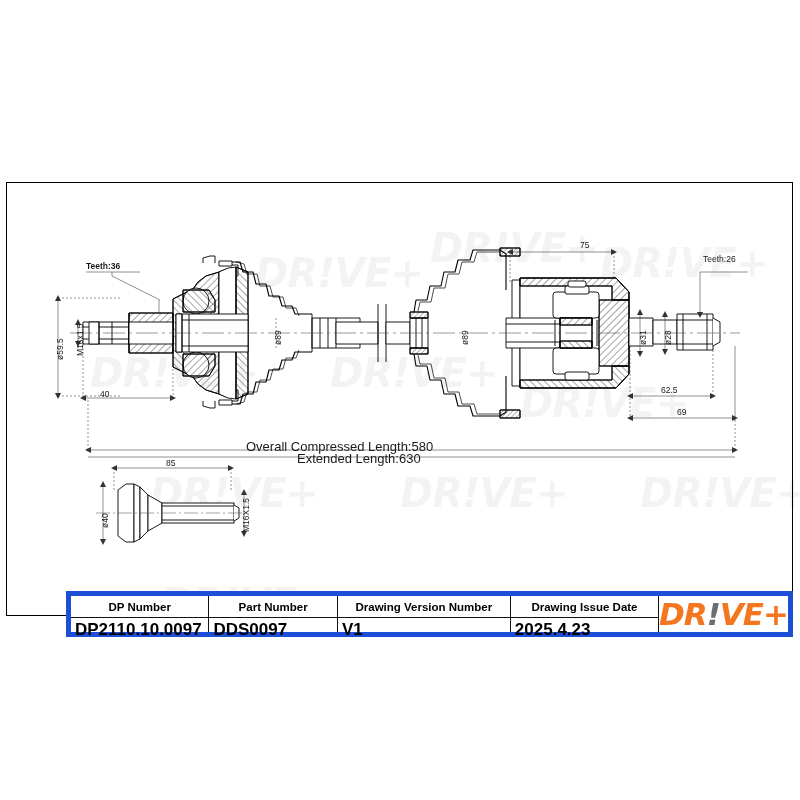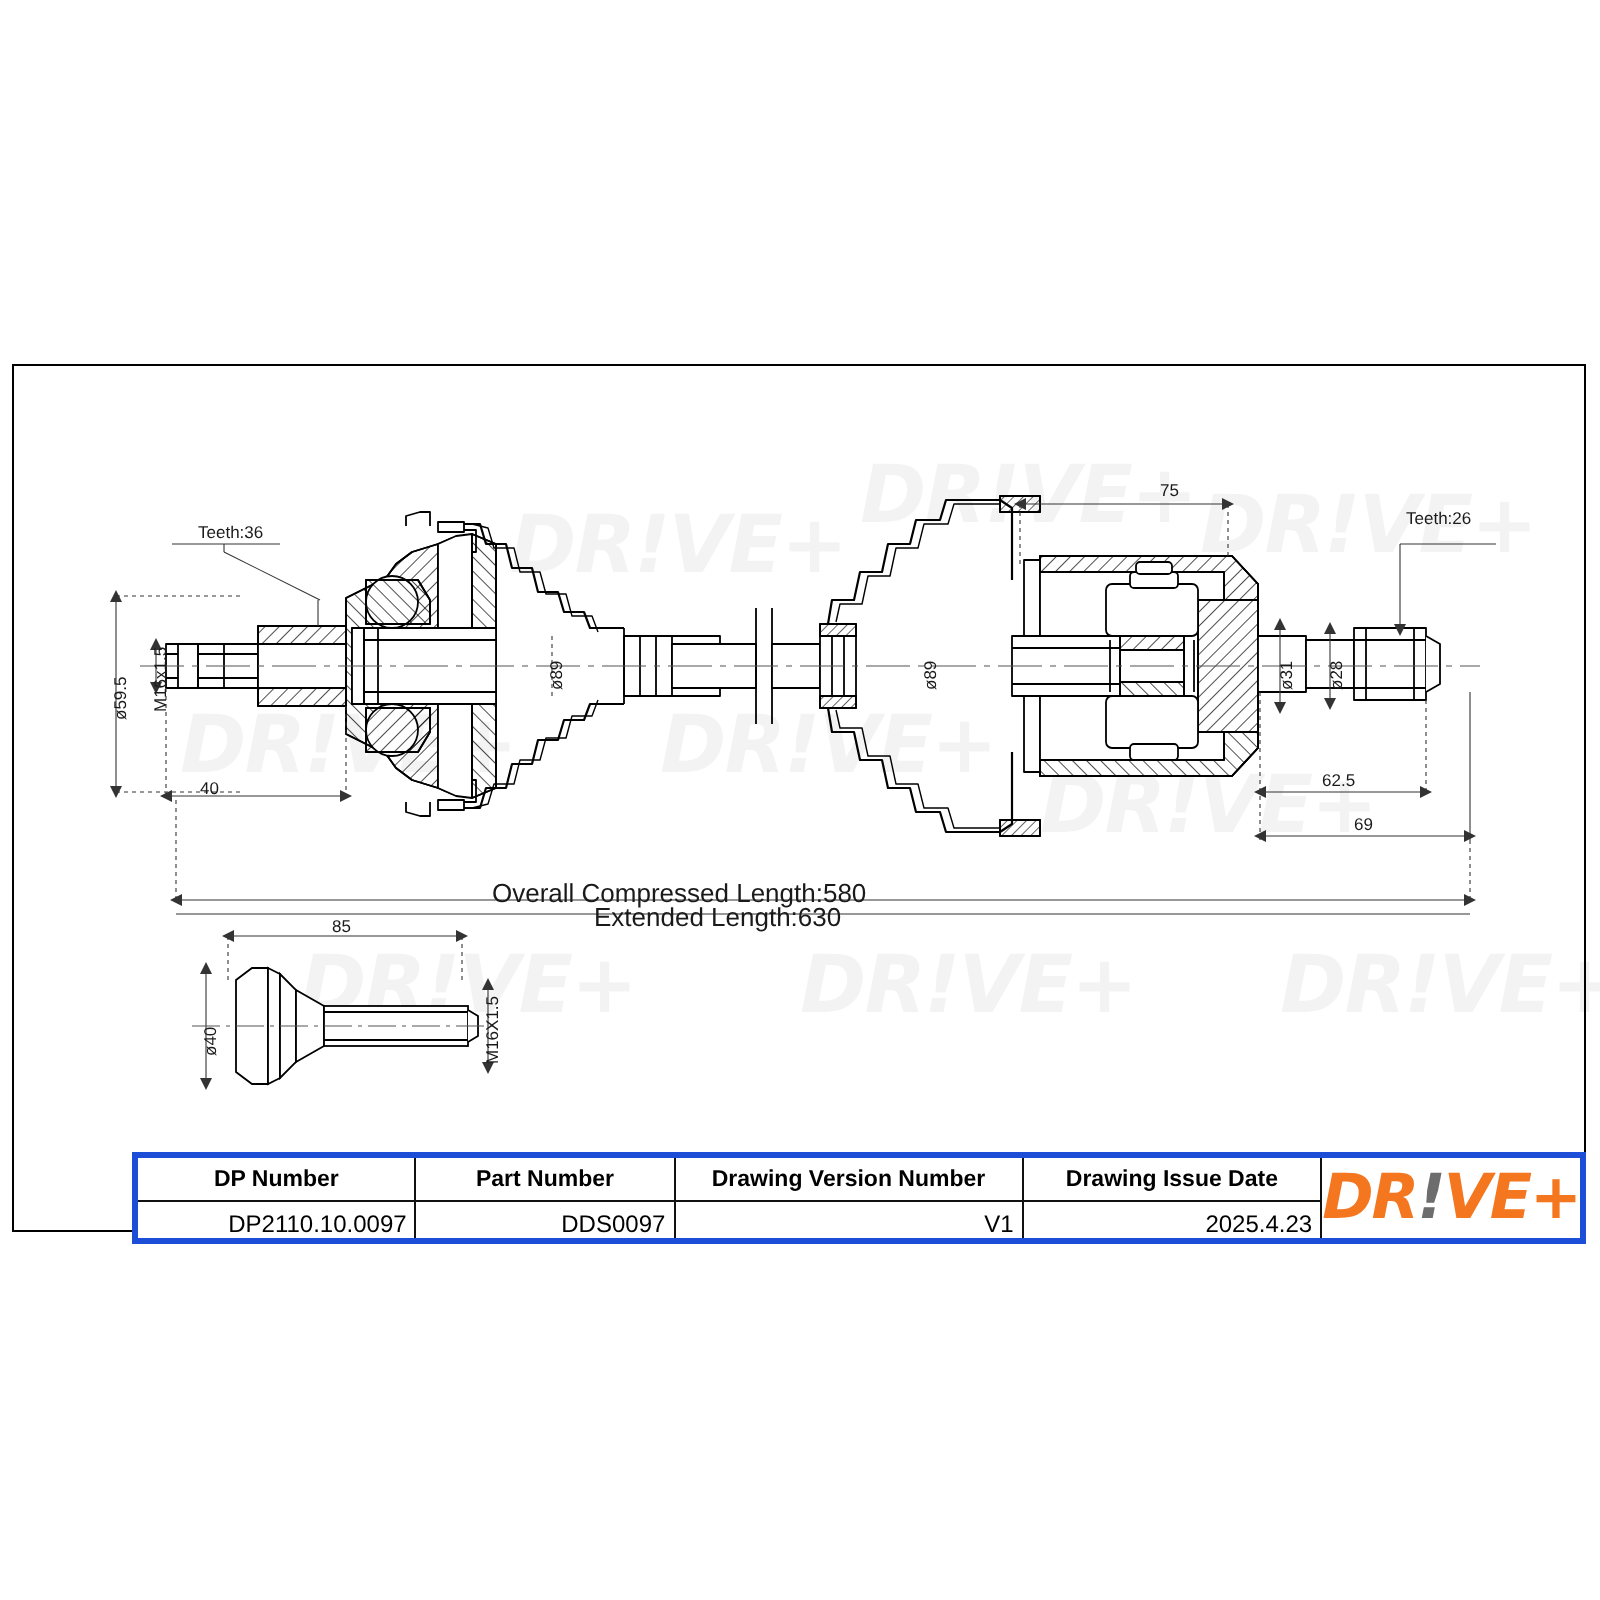--- a/index.html
+++ b/index.html
@@ -3,28 +3,28 @@
 <meta charset="utf-8">
 <style>
   html,body{margin:0;padding:0;background:#ffffff;}
   body{width:800px;height:800px;position:relative;
        font-family:"Liberation Sans", sans-serif;color:#000;}
   #sheet{position:absolute;left:0;top:0;width:800px;height:800px;overflow:hidden;background:#fff;}
   .frame{position:absolute;left:6px;top:182px;width:787px;height:434px;
          border:1.2px solid #000;box-sizing:border-box;background:transparent;}
   svg.draw{position:absolute;left:0;top:0;width:800px;height:800px;overflow:visible;}
   
-  .titleblock{position:absolute;left:66px;top:576px;width:727px;height:46px;
-     display:flex;box-sizing:border-box;border:3px solid #1d4ed8;background:#fff;}
+  .titleblock{position:absolute;left:66px;top:591px;width:727px;height:46px;
+     display:flex;box-sizing:border-box;border:5px solid #1d4ed8;background:#fff;}
   .tb-col{display:flex;flex-direction:column;border-right:1px solid #111;box-sizing:border-box;}
   .tb-col:last-child{border-right:none;}
   .tb-head{height:22px;line-height:22px;text-align:center;font-size:11.5px;font-weight:bold;
      border-bottom:1px solid #111;box-sizing:border-box;white-space:nowrap;padding:0 4px;}
-  .tb-val{height:23px;line-height:23px;text-align:right;font-size:12px;box-sizing:border-box;
-     white-space:nowrap;padding:0 4px;}
+  .tb-val{height:23px;line-height:23px;text-align:left;font-size:17px;box-sizing:border-box;
+     white-space:nowrap;padding:0 4px;font-weight:bold;}
   .c1{width:140px;} .c2{width:130px;} .c3{width:175px;} .c4{width:150px;} .c5{flex:1;}
   .logo-cell{display:flex;align-items:center;justify-content:center;}
   .logo{font-size:31px;font-weight:bold;font-style:italic;letter-spacing:-1px;
         font-family:"DejaVu Sans", sans-serif;line-height:1;}
   .logo .o{color:#F4761F;}
   .logo .g{color:#6d6d6d;}
   
   .lbl{position:absolute;font-size:8.5px;font-family:"Liberation Sans", sans-serif;
        color:#1a1a1a;white-space:nowrap;line-height:1;}
   .lbl.v{transform-origin:0 0;transform:rotate(-90deg);}
@@ -280,21 +280,21 @@
       <path d="M140 487 L148 495 L148 531 L140 539 Z" fill="#fff"></path>
       <path d="M148 495 L162 503 L162 523 L148 531 Z" fill="#fff"></path>
       <rect x="162" y="503" width="72" height="20" fill="#fff"></rect>
       <line x1="162" y1="506" x2="234" y2="506"></line>
       <line x1="162" y1="520" x2="234" y2="520"></line>
       <path d="M234 505 L239 508 L239 518 L234 521" fill="#fff"></path>
       <line x1="96" y1="513" x2="248" y2="513" stroke-width="0.55" stroke-dasharray="14 3 2 3" stroke="#555"></line>
     </g>
   </svg>
 
-  <div class="lbl" style="left:99px;top:262px;">Teeth:36</div>
+  <div class="lbl" style="left:86px;top:262px;font-weight:bold;">Teeth:36</div>
 
   <div class="lbl v" style="left:56px;top:360px;">ø59.5</div>
 
   <div class="lbl v" style="left:76px;top:356px;">M16x1.5</div>
 
   <div class="lbl" style="left:100px;top:390px;">40</div>
 
   <div class="lbl v" style="left:274px;top:345px;">ø89</div>
 
   <div class="lbl v" style="left:461px;top:345px;">ø89</div>

